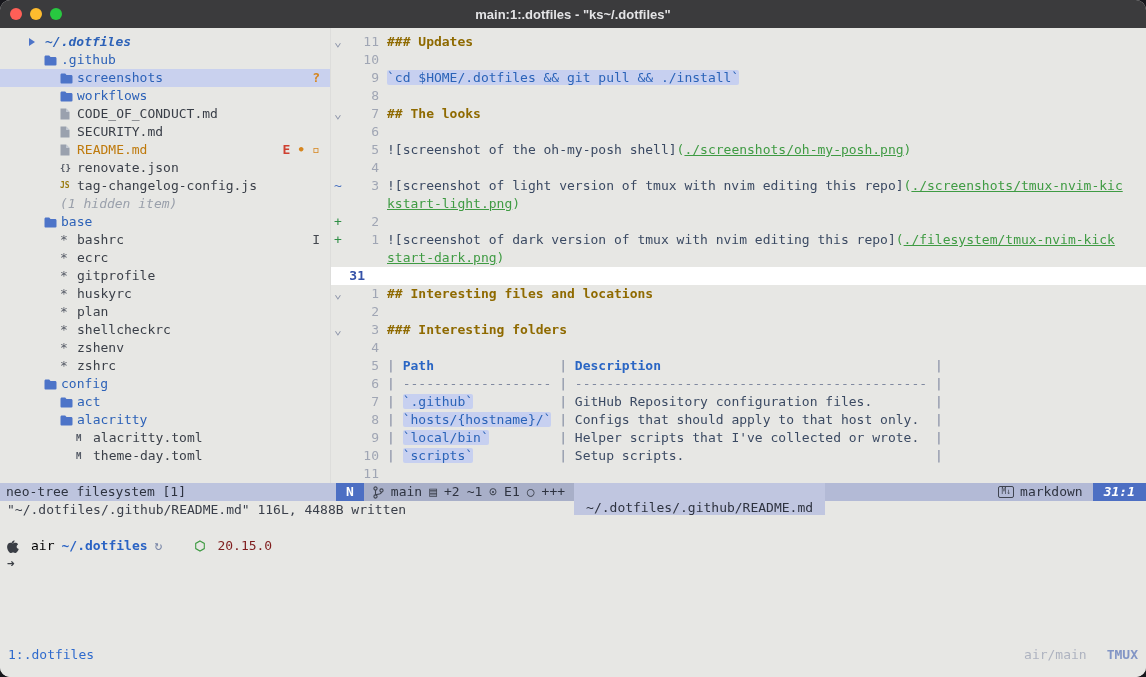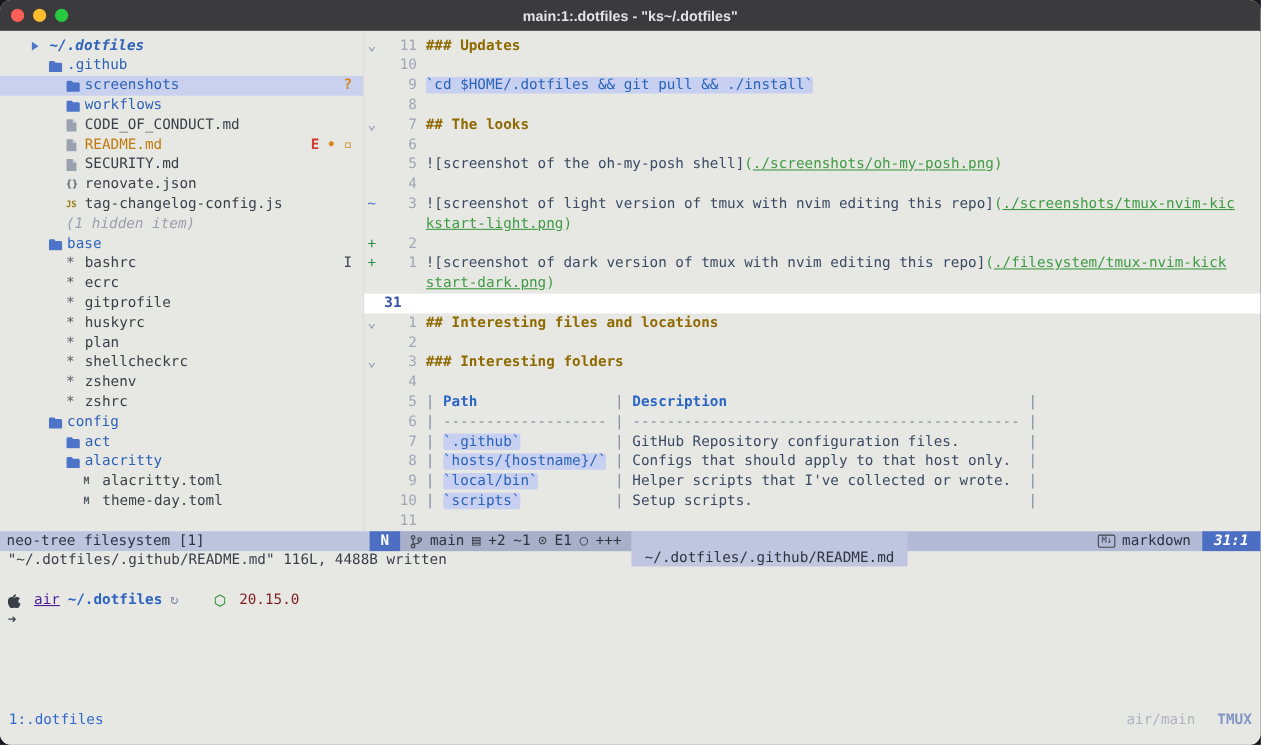--- a/index.html
+++ b/index.html
@@ -58,21 +58,21 @@
   .sl-info{background:#a8afc8;padding:0 9px;display:flex;gap:7px;align-items:center;}
   .sl-ic{display:inline-flex;align-items:center;color:#3f4450;}
   .sl-path{background:#c0c6e0;padding:16px 12px;}
   .sl-spacer{flex:1;}
   .sl-ft{padding:0 10px;display:flex;gap:6px;align-items:center;}
   .mdbadge{font-size:8px;border:1px solid #3f4450;border-radius:2px;padding:0 2px;line-height:10px;color:#3f4450;}
   .sl-pos{background:#4d6fc3;color:#fff;font-weight:bold;padding:0 11px;font-style:italic;}
   
   .msgline{position:absolute;top:473px;left:0;height:18px;padding-left:7px;color:#3a3f4a;white-space:pre;}
   .prompt{position:absolute;top:509px;left:0;height:18px;padding-left:7px;display:flex;gap:7px;align-items:center;white-space:pre;}
-  .prompt .host{color:#4c1d95;text-decoration:underline;}
+  .prompt .host{color:#000000;}
   .prompt .ppath{color:#2a63c4;font-weight:bold;}
   .prompt .sync{color:#7a87a8;}
   .prompt .ver{color:#7f1d1d;display:flex;gap:5px;align-items:center;margin-left:26px;}
   .prompt-arrow{position:absolute;top:527px;left:7px;height:18px;color:#3c4046;font-weight:bold;}
   .tmuxbar{position:absolute;left:0;right:0;bottom:13px;height:18px;display:flex;padding:0 8px;}
   .tmux-left{color:#2f6bcd;}
   .tmux-right{margin-left:auto;display:flex;gap:20px;}
   .tmux-session{color:#aeb3c0;text-align:center;}
   .tmux-label{color:#8295c5;font-weight:bold;}
 </style>
@@ -107,25 +107,25 @@
             <div class="trow" style="padding-left: 60px;"><span class="ticon"><svg width="13" height="11" viewBox="0 0 13 11">
                   <path d="M.5 1.9C.5 1.1 1.1.5 1.9.5h3.3l1.3 1.5h4.6c.8 0 1.4.6 1.4 1.4v6.2c0 .5-.4.9-.9.9H1.4c-.5 0-.9-.4-.9-.9z" fill="#4d74c8"></path>
                 </svg></span><span class="lbl folder">workflows</span></div>
             <div class="trow" style="padding-left: 60px;"><span class="ticon"><svg width="10" height="12" viewBox="0 0 10 12">
                   <path d="M.5.5h5.6l3.4 3.4v7.6H.5z" fill="#9aa1ae"></path>
                   <path d="M6.1.5v3.4h3.4z" fill="#c7ccd5"></path>
                 </svg></span><span class="lbl file">CODE_OF_CONDUCT.md</span></div>
             <div class="trow" style="padding-left: 60px;"><span class="ticon"><svg width="10" height="12" viewBox="0 0 10 12">
                   <path d="M.5.5h5.6l3.4 3.4v7.6H.5z" fill="#9aa1ae"></path>
                   <path d="M6.1.5v3.4h3.4z" fill="#c7ccd5"></path>
-                </svg></span><span class="lbl readme">README.md</span><span class="badges"><span class="bdg red">E</span><span class="bdg orange">•</span><span class="bdg orange">▫</span></span></div>
+                </svg></span><span class="lbl file">SECURITY.md</span></div>
             <div class="trow" style="padding-left: 60px;"><span class="ticon"><svg width="10" height="12" viewBox="0 0 10 12">
                   <path d="M.5.5h5.6l3.4 3.4v7.6H.5z" fill="#9aa1ae"></path>
                   <path d="M6.1.5v3.4h3.4z" fill="#c7ccd5"></path>
-                </svg></span><span class="lbl file">SECURITY.md</span></div>
+                </svg></span><span class="lbl readme">README.md</span><span class="badges"><span class="bdg red">E</span><span class="bdg orange">•</span><span class="bdg orange">▫</span></span></div>
             <div class="trow" style="padding-left: 60px;"><span class="ticon tx-json">{}</span><span class="lbl file">renovate.json</span></div>
             <div class="trow" style="padding-left: 60px;"><span class="ticon tx-js">JS</span><span class="lbl file">tag-changelog-config.js</span></div>
             <div class="trow" style="padding-left: 60px;"><span class="lbl hidden">(1 hidden item)</span></div>
             <div class="trow" style="padding-left: 44px;"><span class="ticon"><svg width="13" height="11" viewBox="0 0 13 11">
                   <path d="M.5 1.9C.5 1.1 1.1.5 1.9.5h3.3l1.3 1.5h4.6c.8 0 1.4.6 1.4 1.4v6.2c0 .5-.4.9-.9.9H1.4c-.5 0-.9-.4-.9-.9z" fill="#4d74c8"></path>
                 </svg></span><span class="lbl folder">base</span></div>
             <div class="trow" style="padding-left: 60px;"><span class="ticon tx-star">*</span><span class="lbl file">bashrc</span><span class="badges"><span class="bdg dark">I</span></span></div>
             <div class="trow" style="padding-left: 60px;"><span class="ticon tx-star">*</span><span class="lbl file">ecrc</span></div>
             <div class="trow" style="padding-left: 60px;"><span class="ticon tx-star">*</span><span class="lbl file">gitprofile</span></div>
             <div class="trow" style="padding-left: 60px;"><span class="ticon tx-star">*</span><span class="lbl file">huskyrc</span></div>

